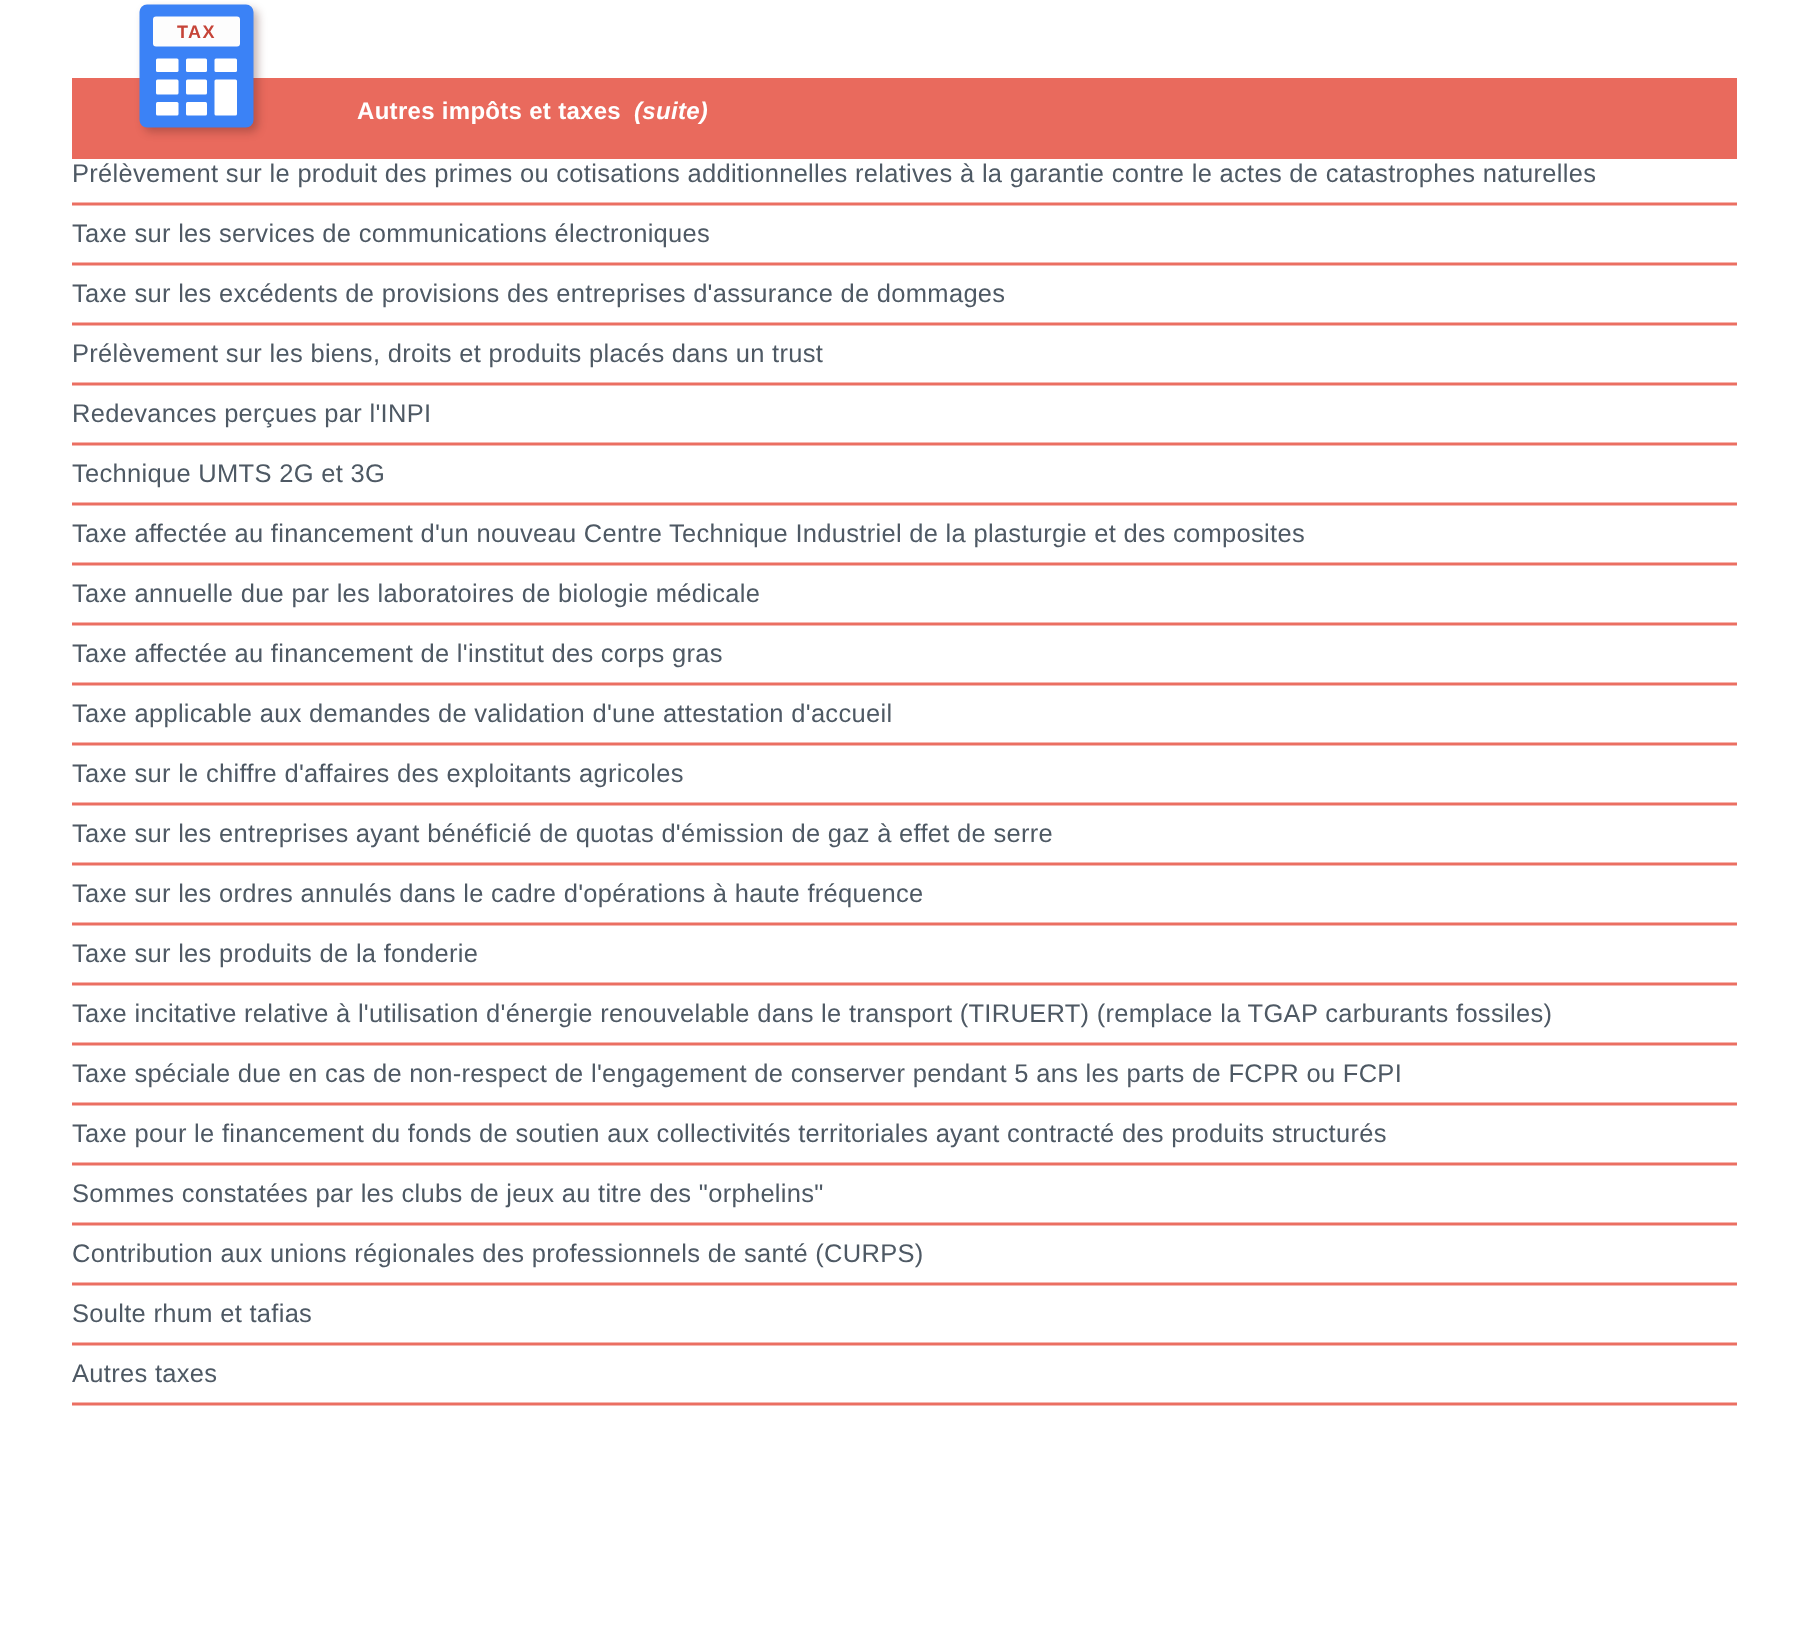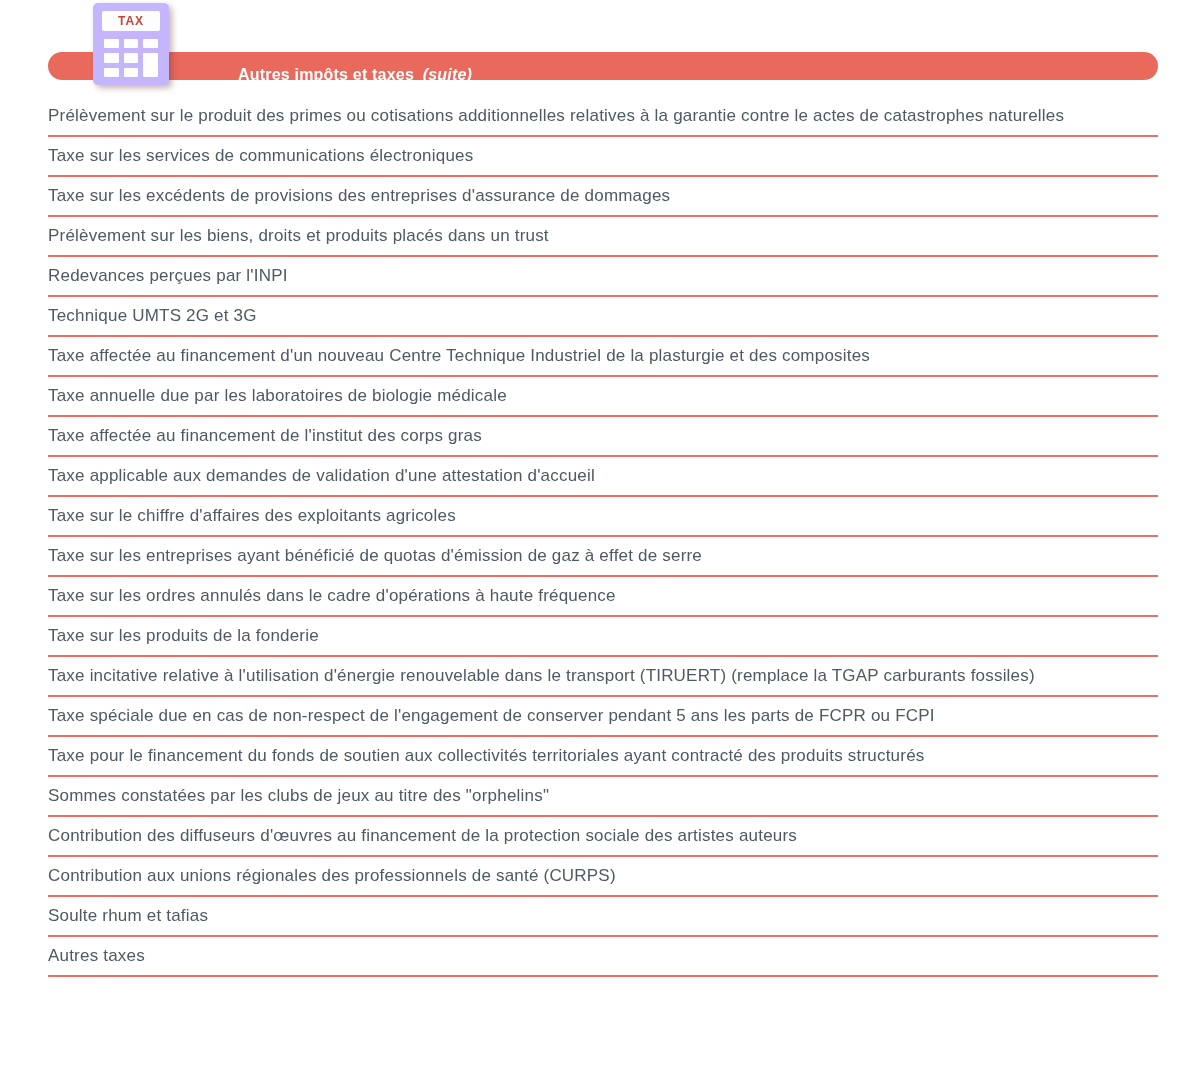--- a/index.html
+++ b/index.html
@@ -14,23 +14,22 @@
     height: 1091px;
     background: #ffffff;
     overflow: hidden;
   }
   
   .header-bar {
     position: absolute;
     left: 48px;
     top: 52px;
     width: 1110px;
-    height: 28px;
+    height: 54px;
     background: #E96A5D;
-    border-radius: 15px;
   }
   .header-title {
     position: absolute;
     left: 190px;
     top: 0;
     height: 45px;
     line-height: 45px;
     color: #ffffff;
     font-size: 16px;
     font-weight: bold;
@@ -41,21 +40,21 @@
     font-style: italic;
     margin-left: 4px;
   }
   
   .calc-icon {
     position: absolute;
     left: 93px;
     top: 3px;
     width: 76px;
     height: 82px;
-    background: #c4b5fd;
+    background: #3b82f6;
     border-radius: 5px;
     box-shadow: 3px 3px 6px rgba(90, 40, 35, 0.35);
     z-index: 2;
   }
   .calc-screen {
     position: absolute;
     left: 9px;
     top: 8px;
     width: 58px;
     height: 20px;
@@ -184,23 +183,20 @@
       <div class="row">
         <span class="row-text">Taxe spéciale due en cas de non-respect de l'engagement de conserver pendant 5 ans les parts de FCPR ou FCPI</span>
       </div>
       <div class="row">
         <span class="row-text">Taxe pour le financement du fonds de soutien aux collectivités territoriales ayant contracté des produits structurés</span>
       </div>
       <div class="row">
         <span class="row-text">Sommes constatées par les clubs de jeux au titre des "orphelins"</span>
       </div>
       <div class="row">
-        <span class="row-text">Contribution des diffuseurs d'œuvres au financement de la protection sociale des artistes auteurs</span>
-      </div>
-      <div class="row">
         <span class="row-text">Contribution aux unions régionales des professionnels de santé (CURPS)</span>
       </div>
       <div class="row">
         <span class="row-text">Soulte rhum et tafias</span>
       </div>
       <div class="row">
         <span class="row-text">Autres taxes</span>
       </div>
     </div>
 

